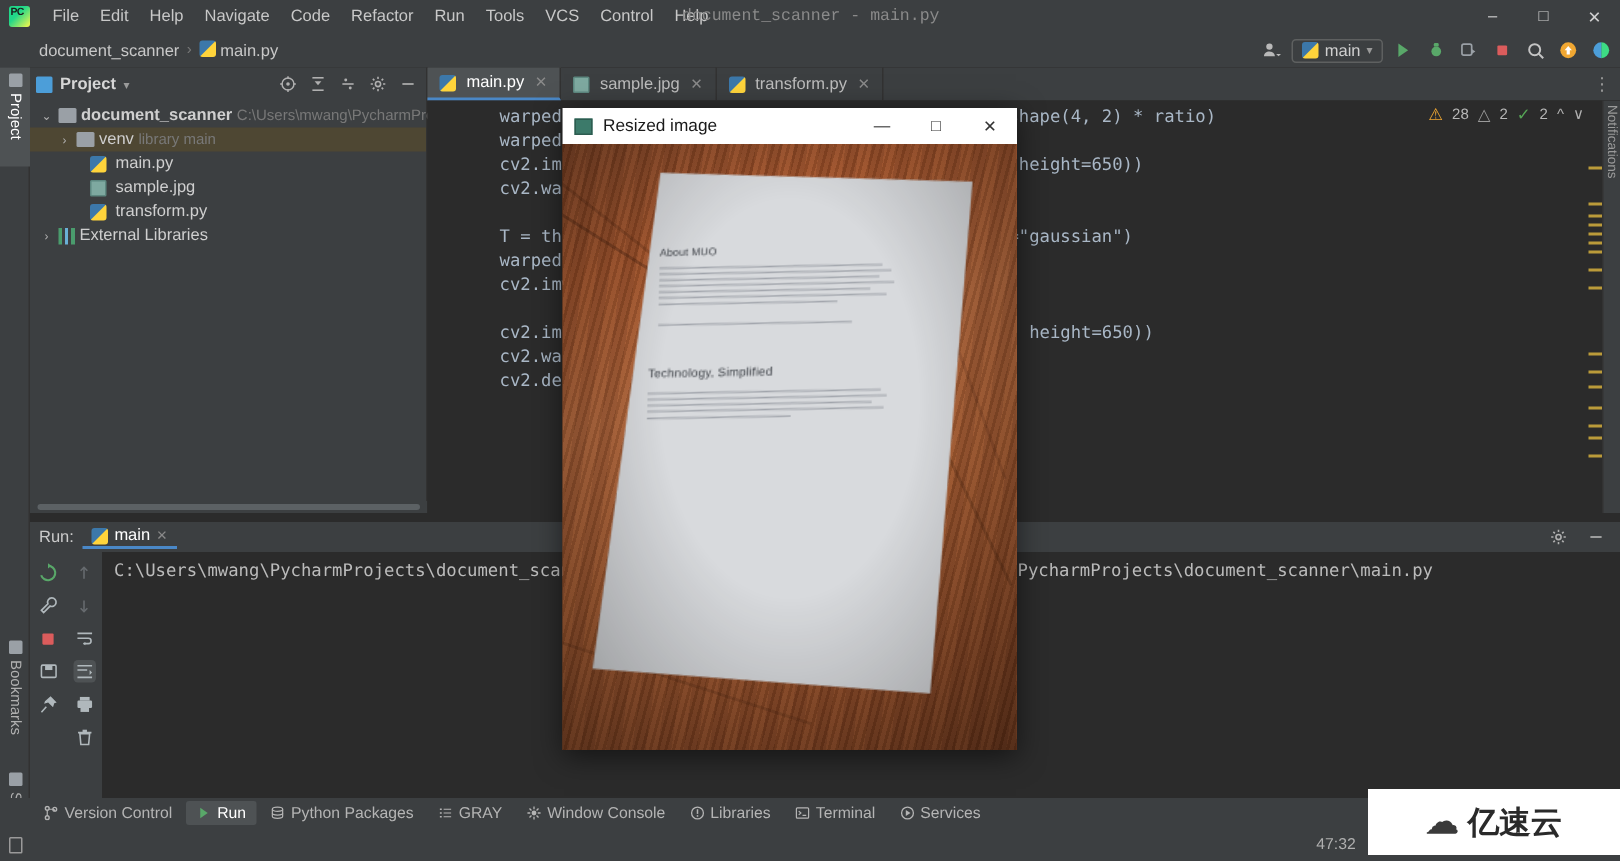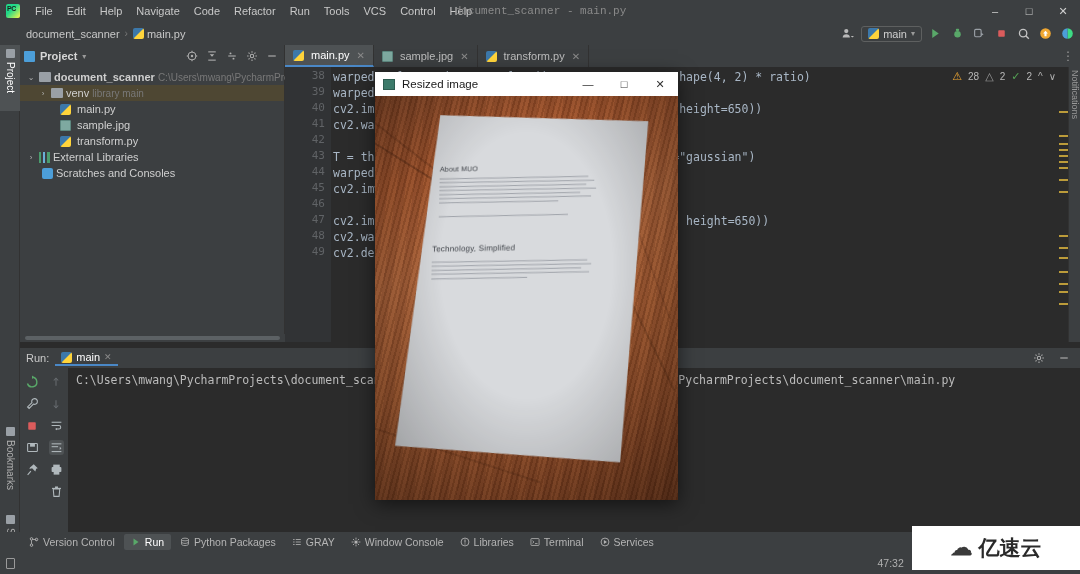--- a/index.html
+++ b/index.html
@@ -430,24 +430,20 @@
       </div>
       <div class="tree-row" style="padding-left:40px">
         <span class="py-ico"></span>
         <span>transform.py</span>
       </div>
       <div class="tree-row">
         <span class="arrow">›</span>
         <span class="lib-ico"></span>
         <span>External Libraries</span>
       </div>
-      <div class="tree-row" style="padding-left:22px">
-        <span class="scratch-ico"></span>
-        <span>Scratches and Consoles</span>
-      </div>
     </div>
   </div>
 
   <div class="pp-scroll">
       <i></i>
     </div>
 
   <div class="editor">
 
     <div class="tabs">
@@ -463,34 +459,20 @@
       </div>
       <div class="tab">
         <span class="py-ico"></span>
         <span>transform.py</span>
         <span class="x">✕</span>
       </div>
       <div class="tabs-right">⋮</div>
     </div>
 
     <div class="code-area">
-      <div class="gutter">
-        <div class="gut-num" style="top:2px">38</div>
-        <div class="gut-num" style="top:18px">39</div>
-        <div class="gut-num" style="top:34px">40</div>
-        <div class="gut-num" style="top:50px">41</div>
-        <div class="gut-num" style="top:66px">42</div>
-        <div class="gut-num" style="top:82px">43</div>
-        <div class="gut-num" style="top:98px">44</div>
-        <div class="gut-num" style="top:114px">45</div>
-        <div class="gut-num" style="top:130px">46</div>
-        <div class="gut-num" style="top:146px">47</div>
-        <div class="gut-num" style="top:162px">48</div>
-        <div class="gut-num" style="top:178px">49</div>
-      </div>
 
       <div class="code-lines">
         <div class="cl" style="top:2px">warped = four_point_transform(image, screenCnt.reshape(4, 2) * ratio)</div>
         <div class="cl" style="top:18px">warped = cv2.cvtColor(warped, cv2.COLOR_BGR2GRAY)</div>
         <div class="cl" style="top:34px">cv2.imshow("Resized image", imutils.resize(image, height=650))</div>
         <div class="cl" style="top:50px">cv2.waitKey(0)</div>
         <div class="cl" style="top:66px"></div>
         <div class="cl" style="top:82px">T = threshold_local(warped, 11, offset=10, method="gaussian")</div>
         <div class="cl" style="top:98px">warped = (warped &gt; T).astype("uint8") * 255</div>
         <div class="cl" style="top:114px">cv2.imwrite('scan.png', warped)</div>

